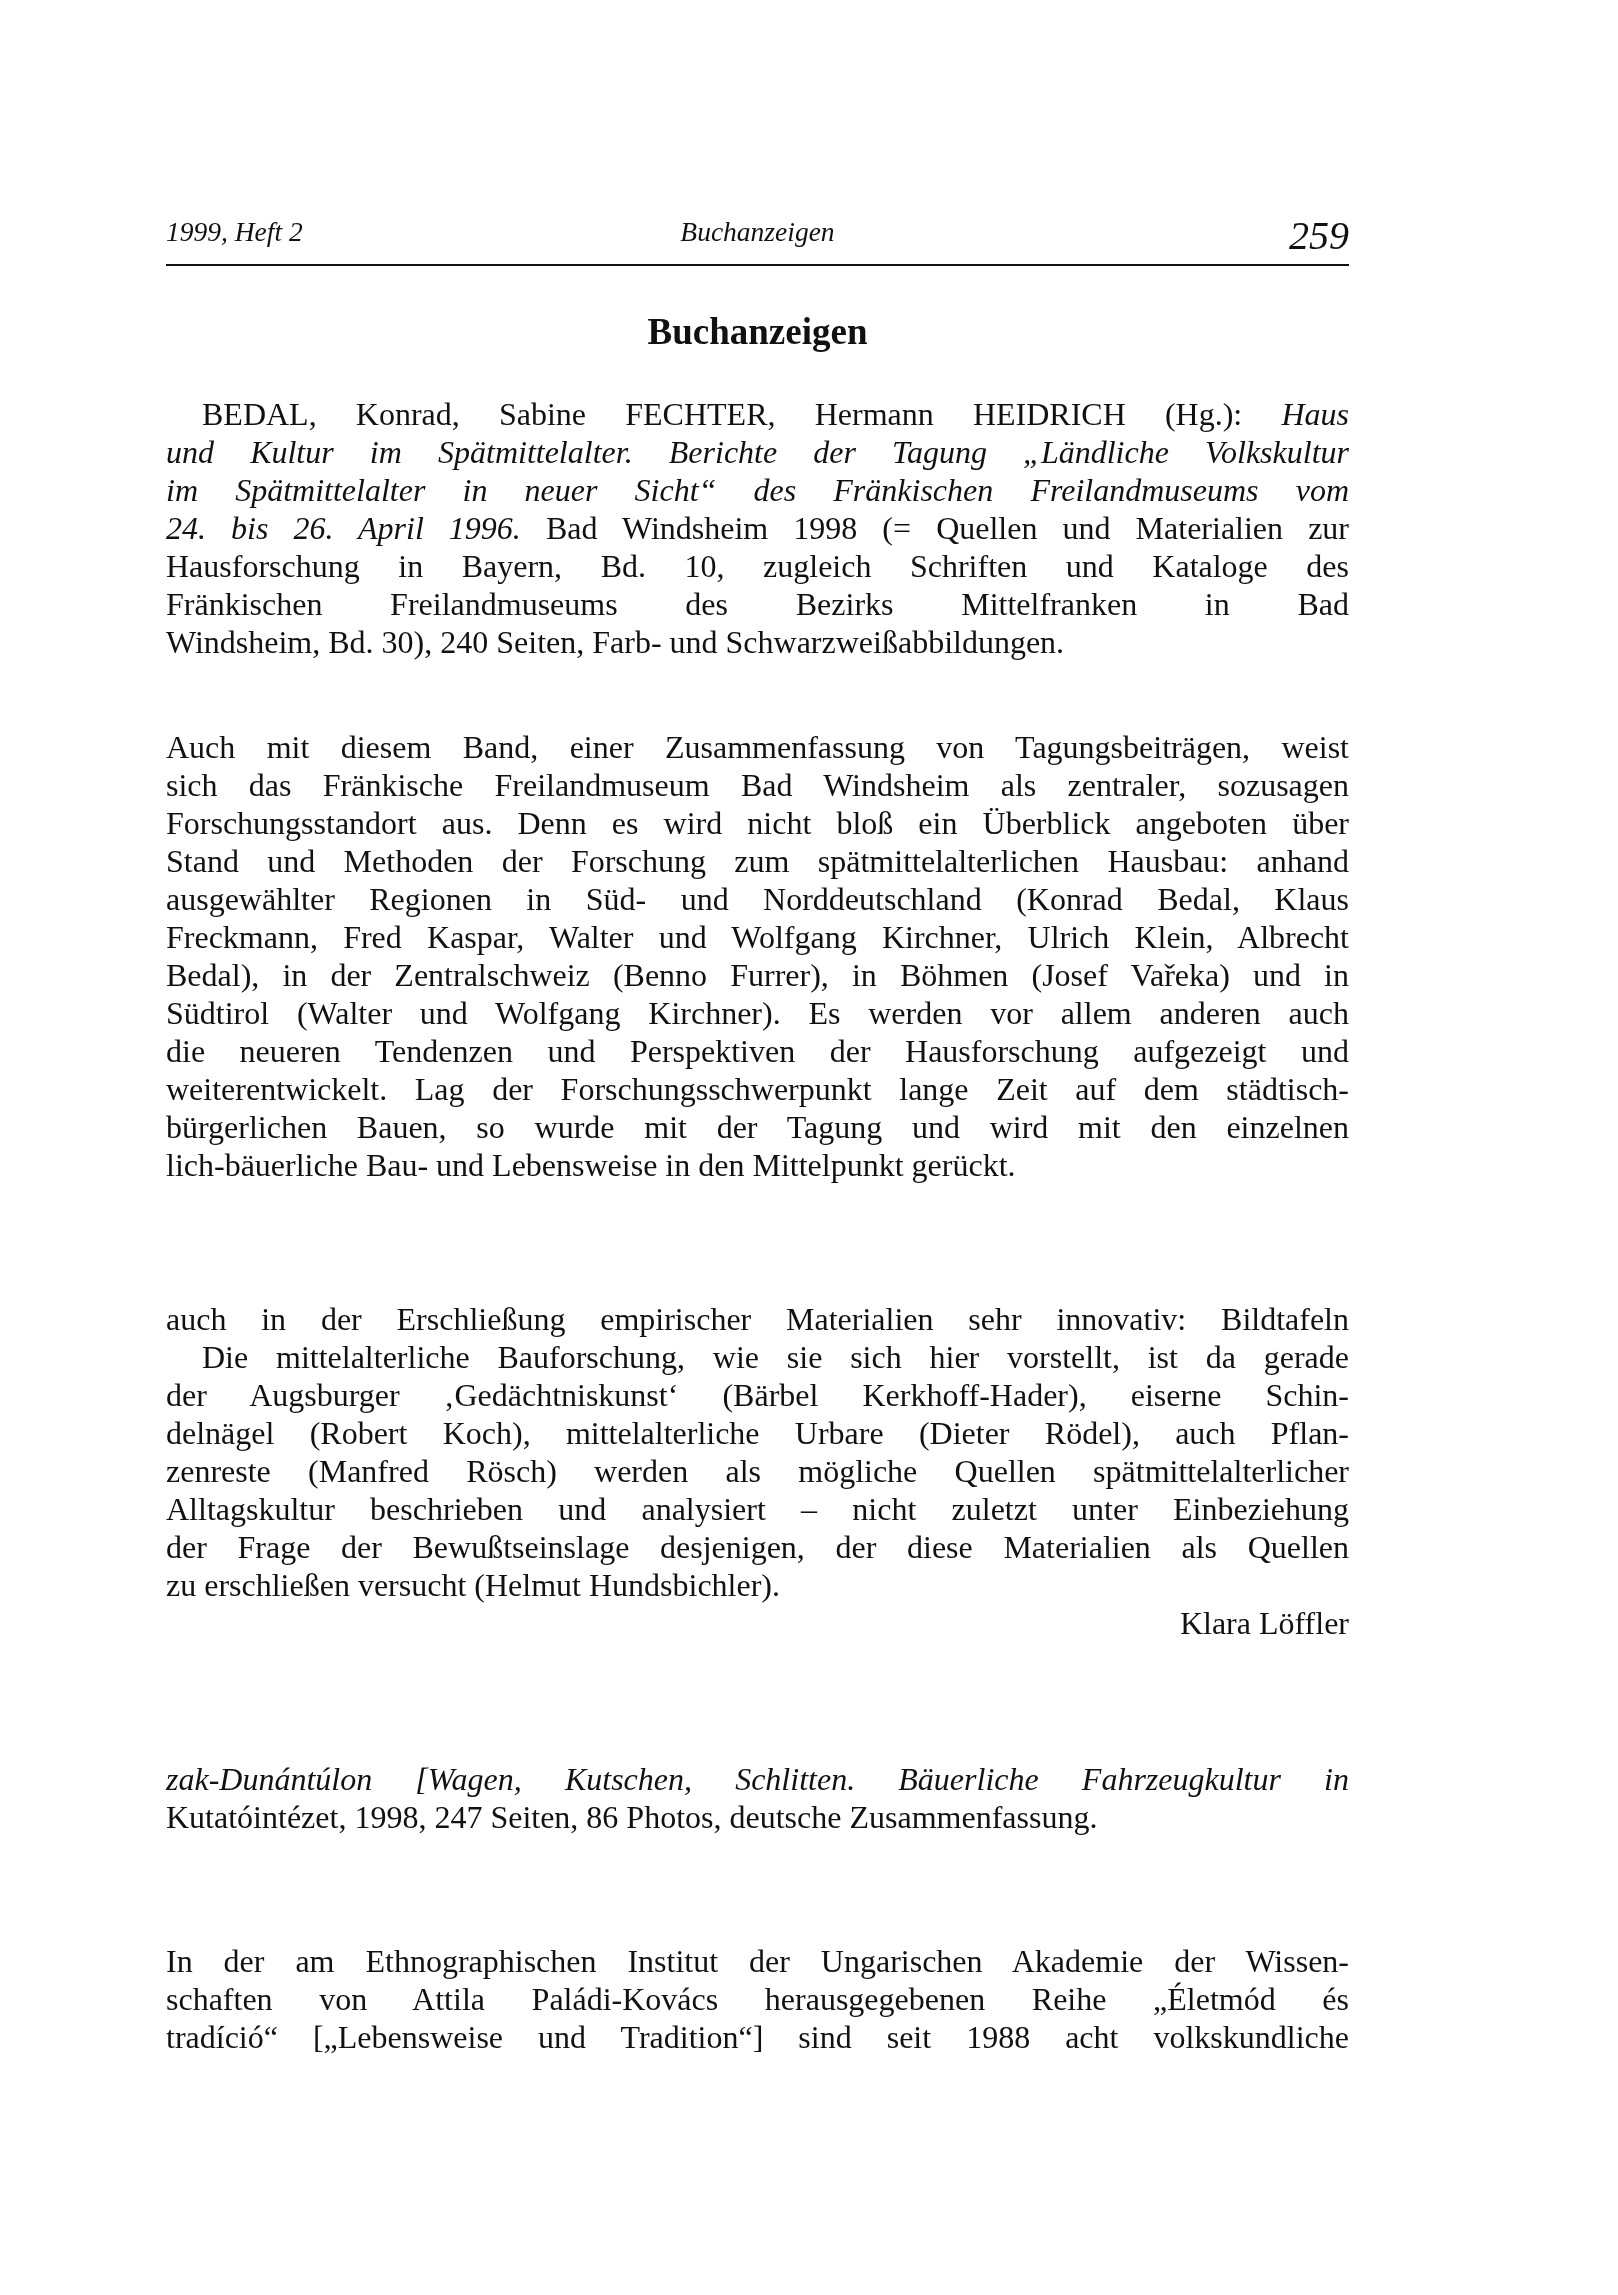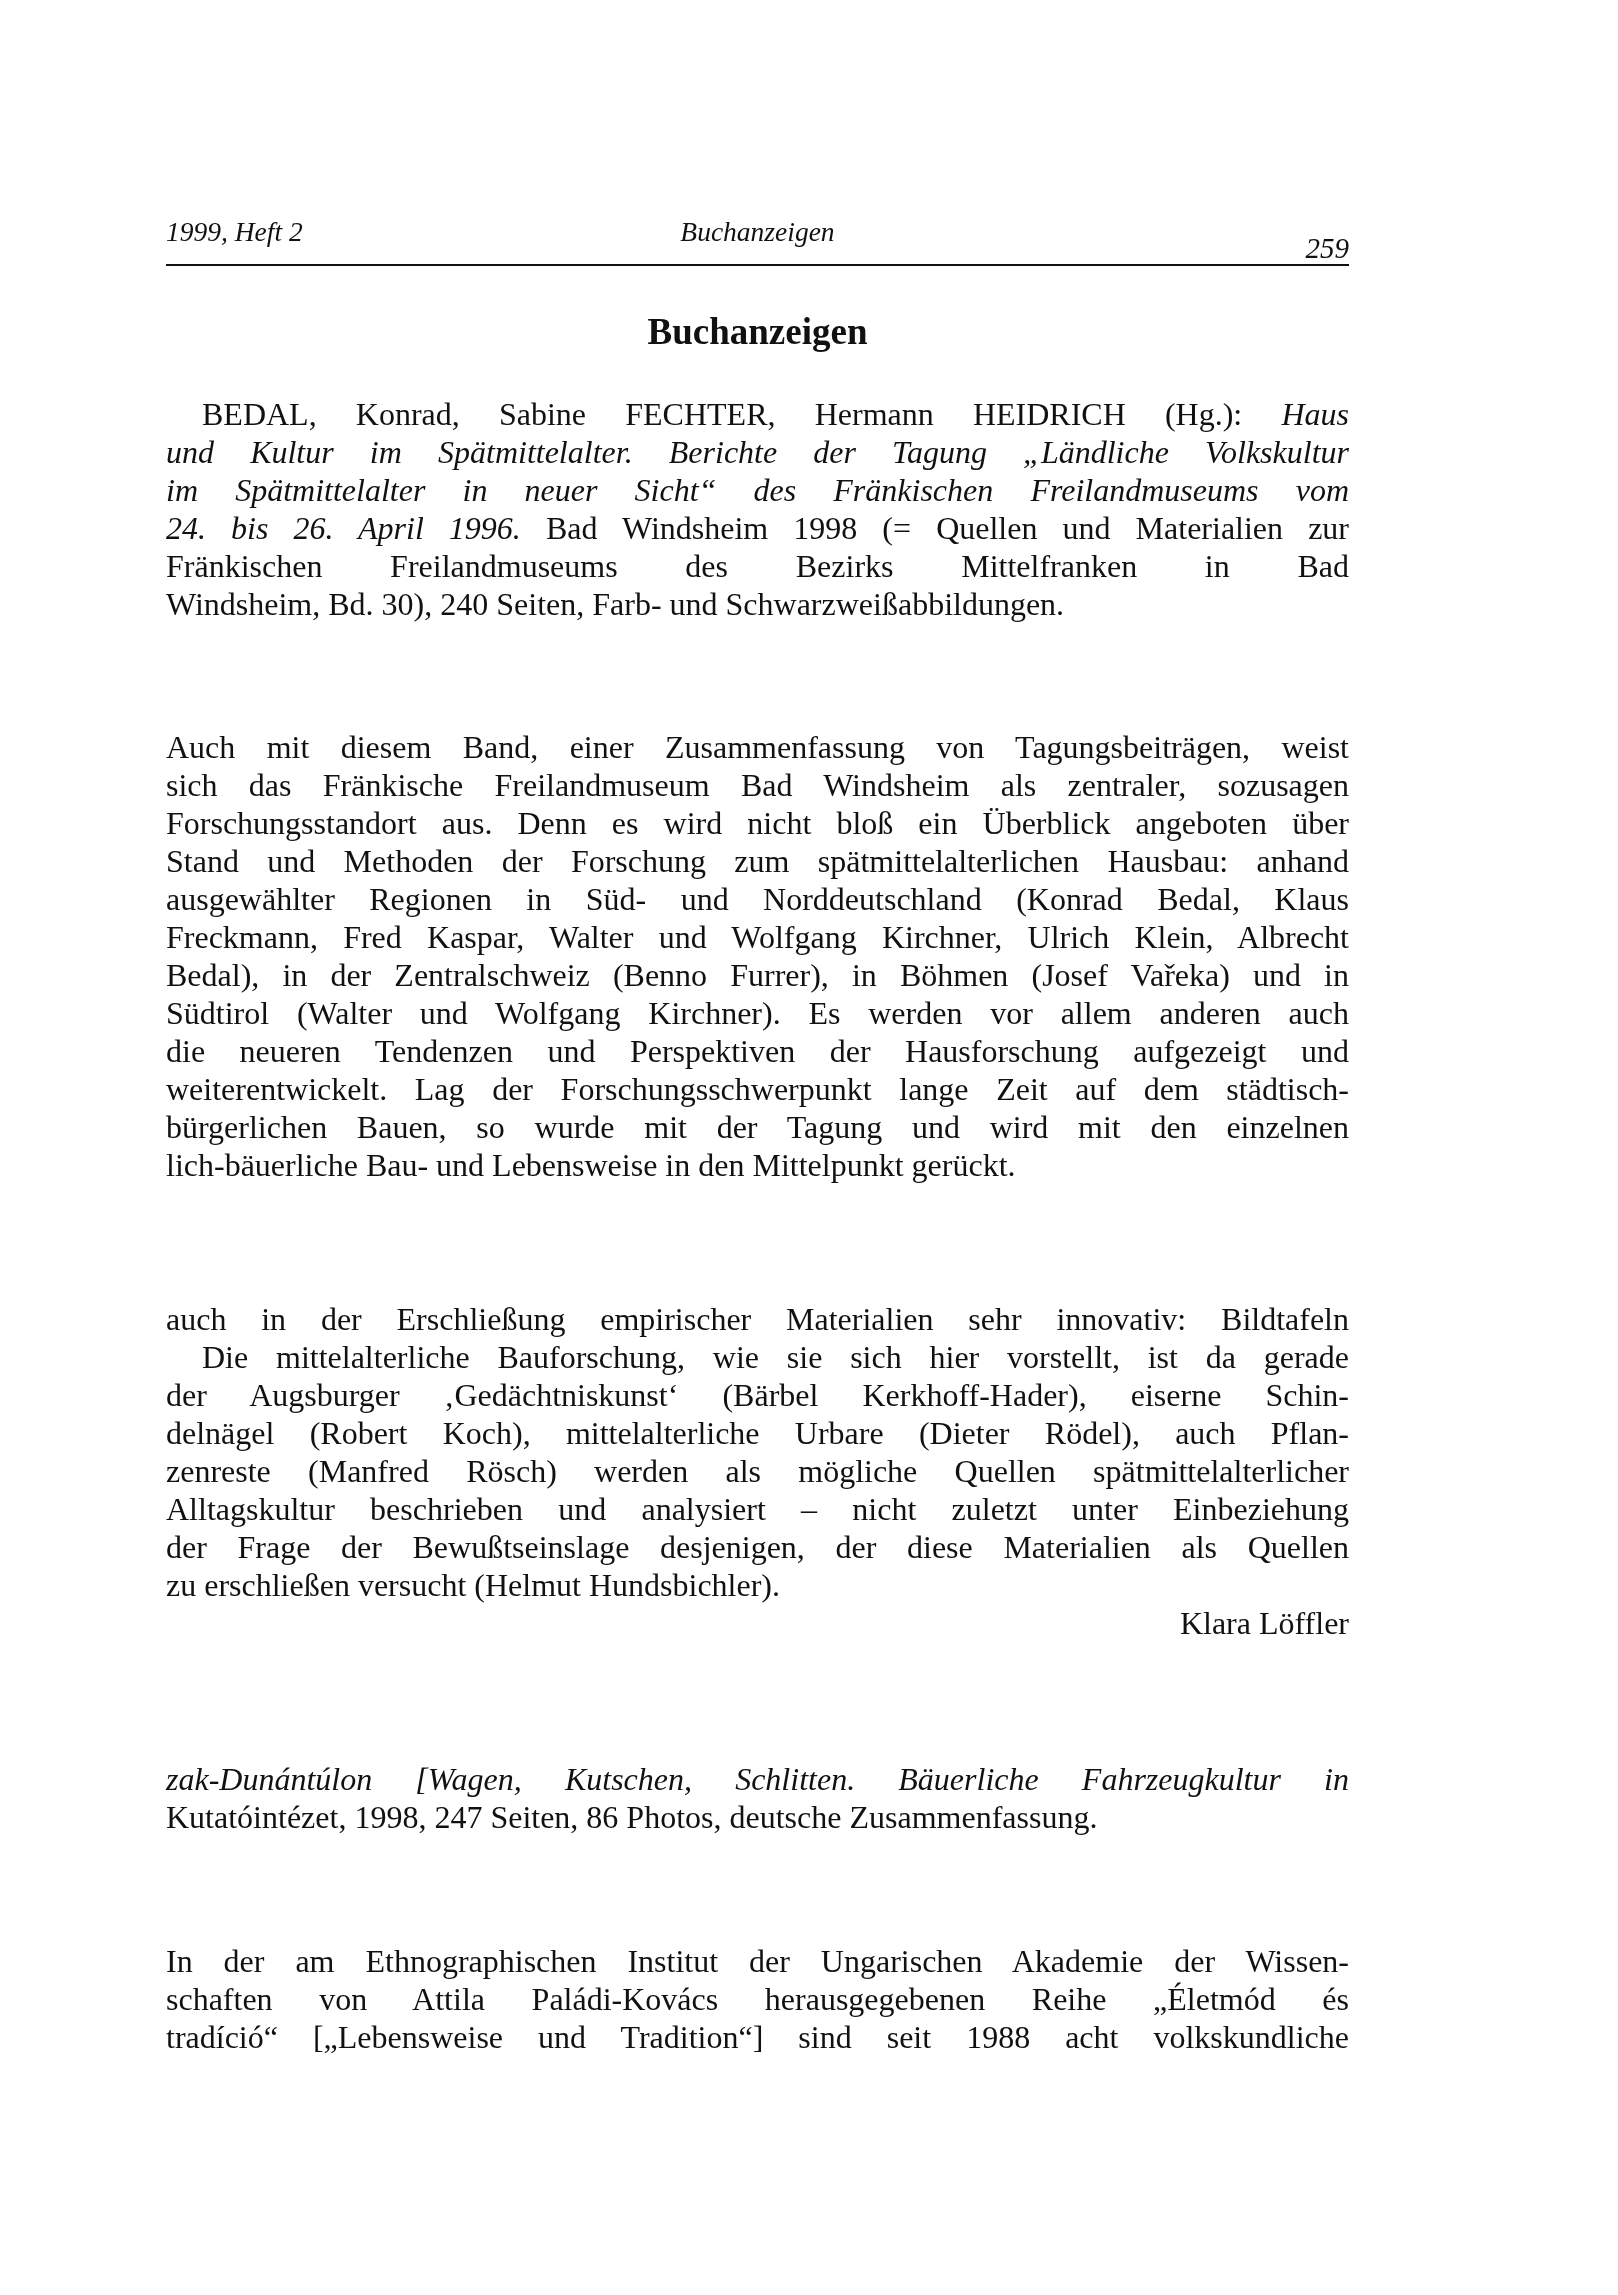--- a/index.html
+++ b/index.html
@@ -3,21 +3,21 @@
 <meta charset="utf-8">
 <style>
   html, body { margin: 0; padding: 0; background: #ffffff; }
   body { width: 1618px; height: 2295px; position: relative; overflow: hidden;
          font-family: "Liberation Serif", "DejaVu Serif", serif; color: #111111; }
   .page { position: absolute; left: 166px; top: 0; width: 1183px; }
   .running-head { position: absolute; top: 212px; left: 0; width: 1183px; height: 40px;
                   font-size: 27.5px; line-height: 40px; font-style: italic; }
   .rh-left { position: absolute; left: 0; top: 0; }
   .rh-center { position: absolute; left: 0; width: 100%; text-align: center; top: 0; }
-  .rh-right { position: absolute; right: 0; top: 16px; font-size: 29px; }
+  .rh-right { position: absolute; right: 0; top: 4px; font-size: 40px; }
   .rule { position: absolute; top: 264px; left: 0; width: 1183px; height: 2.4px; background: #111; }
   .title { position: absolute; top: 307px; left: 0; width: 1183px; text-align: center;
            font-size: 37px; font-weight: bold; line-height: 49px; }
   .body-text { font-size: 32px; line-height: 38px; text-align: justify; }
   .block { position: absolute; left: 0; width: 1183px; }
   i { }
   .line { display: block; text-align-last: justify; white-space: nowrap; }
   .line.last { text-align-last: left; }
   .line.right { text-align-last: right; text-align: right; }
   .line.ind { padding-left: 36px; }
@@ -34,20 +34,21 @@
   </div>
   <div class="rule"></div>
 
   <div class="title">Buchanzeigen</div>
 
   <div class="block body-text" style="top:395px">
     <span class="line ind"><span>BEDAL, Konrad, Sabine FECHTER, Hermann HEIDRICH (Hg.): </span><i>Haus</i></span>
     <span class="line"><i>und Kultur im Spätmittelalter. Berichte der Tagung „Ländliche Volkskultur</i></span>
     <span class="line"><i>im Spätmittelalter in neuer Sicht“ des Fränkischen Freilandmuseums vom</i></span>
     <span class="line"><i>24. bis 26. April 1996.</i><span> Bad Windsheim 1998 (= Quellen und Materialien zur</span></span>
+    <span class="line">Hausforschung in Bayern, Bd. 10, zugleich Schriften und Kataloge des</span>
     <span class="line">Fränkischen Freilandmuseums des Bezirks Mittelfranken in Bad</span>
     <span class="line last">Windsheim, Bd. 30), 240 Seiten, Farb- und Schwarzweißabbildungen.</span>
   </div>
 
   <div class="block body-text" style="top:728px">
     <span class="line">Auch mit diesem Band, einer Zusammenfassung von Tagungsbeiträgen, weist</span>
     <span class="line">sich das Fränkische Freilandmuseum Bad Windsheim als zentraler, sozusagen</span>
     <span class="line">Forschungsstandort aus. Denn es wird nicht bloß ein Überblick angeboten über</span>
     <span class="line">Stand und Methoden der Forschung zum spätmittelalterlichen Hausbau: anhand</span>
     <span class="line">ausgewählter Regionen in Süd- und Norddeutschland (Konrad Bedal, Klaus</span>

